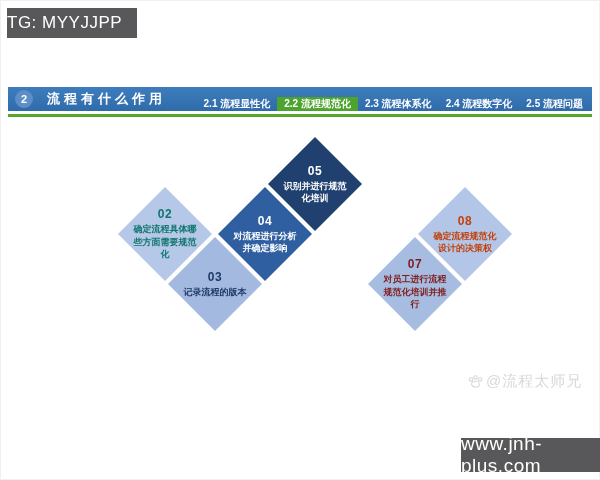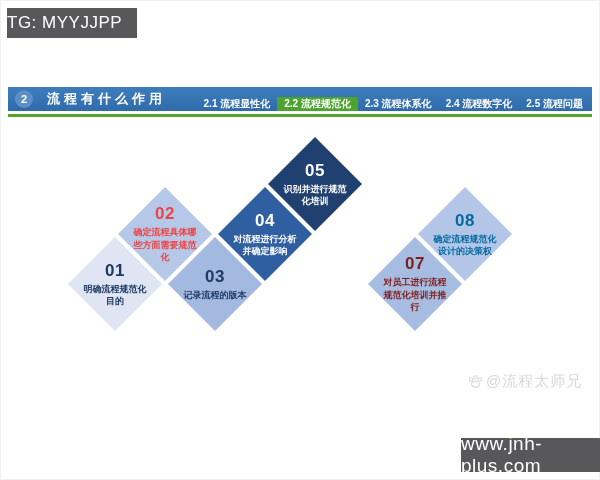--- a/index.html
+++ b/index.html
@@ -39,21 +39,21 @@
   .step{position:absolute;width:94px;height:94px;}
   .shape{
     position:absolute;inset:0;
     clip-path:polygon(50% 0,100% 50%,50% 100%,0 50%);
     filter:drop-shadow(2px 4px 3px rgba(110,130,170,.35));
   }
   .txt{
     position:absolute;inset:0;display:flex;flex-direction:column;
     align-items:center;justify-content:center;text-align:center;
   }
-  .num{font-size:17px;font-weight:bold;letter-spacing:.5px;margin-bottom:2px;}
+  .num{font-size:12px;font-weight:bold;letter-spacing:.5px;margin-bottom:2px;}
   .step-body{font-size:9px;font-weight:bold;line-height:12.5px;white-space:pre-line;width:92px;}
   
   .watermark{
     position:absolute;left:468px;top:372px;display:flex;align-items:center;gap:3px;
     font-size:15px;letter-spacing:1px;
   }
   
   .url-box{
     position:absolute;left:429px;top:438px;width:146px;height:34px;
     display:flex;align-items:center;justify-content:center;
@@ -73,31 +73,23 @@
       <span class="tab" style="background: rgb(76, 164, 46);">2.2 流程规范化</span>
       <span class="tab">2.3 流程体系化</span>
       <span class="tab">2.4 流程数字化</span>
       <span class="tab">2.5 流程问题</span>
     </div>
 </div>
 
 <div class="green-rule" style="background: rgb(85, 165, 47);"></div>
 
 <div class="diagram">
-    <div class="step" style="left: 68px; top: 237px;">
-    <div class="shape" style="background: rgb(223, 229, 242);"></div>
-    <div class="txt" style="color: rgb(31, 58, 102);">
-      <div class="num">01</div>
-      <div class="step-body">明确流程规范化
-目的</div>
-    </div>
-  </div>
     <div class="step" style="left: 118px; top: 187px;">
     <div class="shape" style="background: rgb(182, 200, 232);"></div>
-    <div class="txt" style="color: #ef4444;">
+    <div class="txt" style="color: #0f766e;">
       <div class="num">02</div>
       <div class="step-body">确定流程具体哪
 些方面需要规范
 化</div>
     </div>
   </div>
     <div class="step" style="left: 168px; top: 237px;">
     <div class="shape" style="background: rgb(163, 185, 224);"></div>
     <div class="txt" style="color: rgb(31, 58, 102); justify-content: center;">
       <div class="num">03</div>
@@ -124,21 +116,21 @@
     <div class="shape" style="background: rgb(167, 188, 225);"></div>
     <div class="txt" style="color: #7f1d1d;">
       <div class="num">07</div>
       <div class="step-body">对员工进行流程
 规范化培训并推
 行</div>
     </div>
   </div>
     <div class="step" style="left: 418px; top: 187px;">
     <div class="shape" style="background: rgb(179, 198, 231);"></div>
-    <div class="txt" style="color: #0369a1;">
+    <div class="txt" style="color: #c2410c;">
       <div class="num">08</div>
       <div class="step-body">确定流程规范化
 设计的决策权</div>
     </div>
   </div>
   </div>
 
 <div class="watermark" style="color: rgb(216, 216, 219); justify-content: space-between;">
   <svg width="15" height="15" viewBox="0 0 15 15" fill="none" stroke="#d8d8db" stroke-width="1.1">
     <ellipse cx="7.5" cy="10.2" rx="3.9" ry="2.9"></ellipse>

